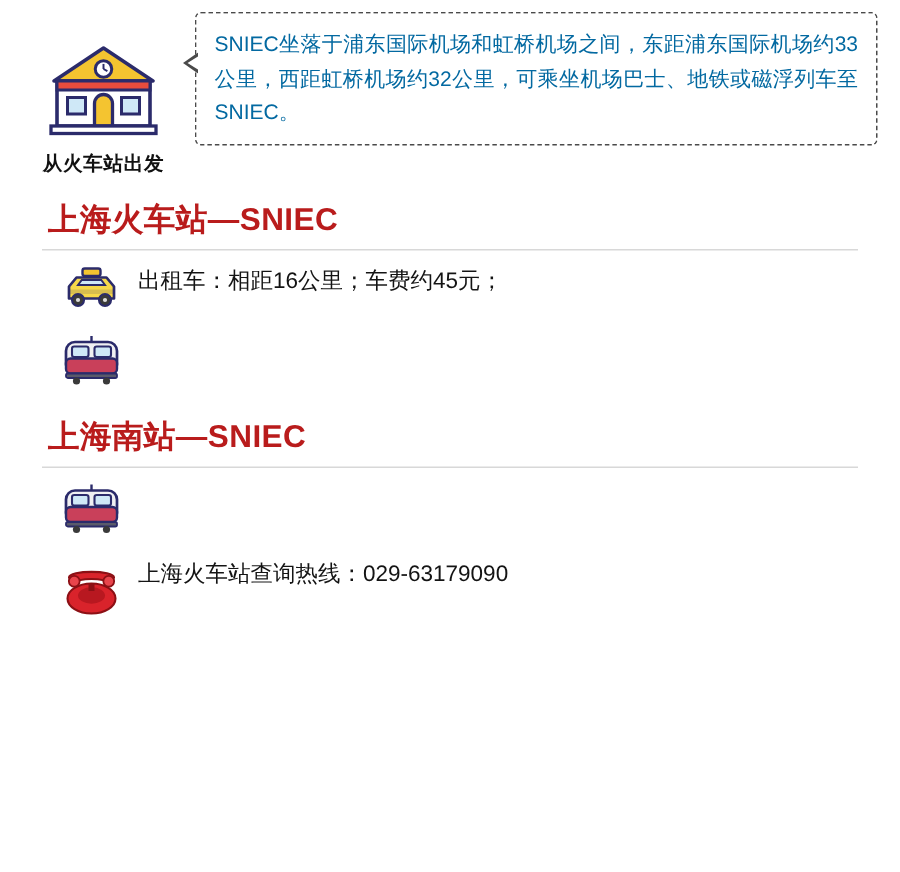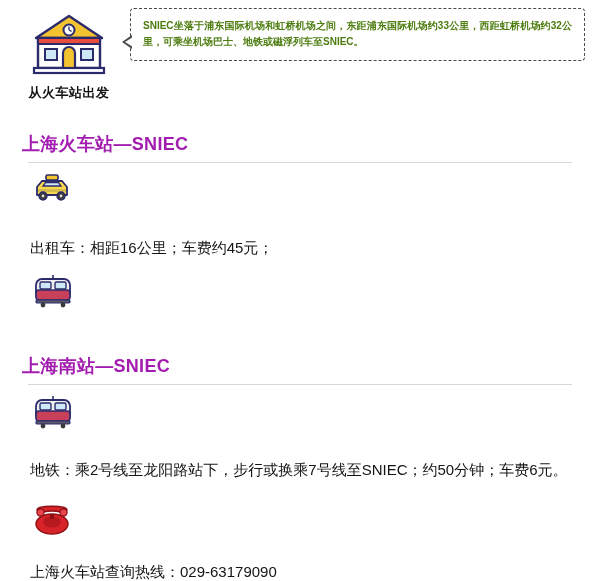--- a/index.html
+++ b/index.html
@@ -18,21 +18,21 @@
 
   
   .top-area {
     position: relative;
     height: 120px;
   }
 
   .station-badge {
     position: absolute;
     left: 14px;
-    top: 8px;
+    top: 24px;
     width: 110px;
     text-align: center;
   }
   .station-icon {
     width: 86px;
     height: 74px;
     margin: 0 auto;
     display: block;
   }
   .station-label {
@@ -49,25 +49,24 @@
     left: 130px;
     top: 8px;
     width: 455px;
   }
   .bubble {
     position: relative;
     border: 1.6px dashed #4a4a4a;
     border-radius: 4px;
     background: #ffffff;
     padding: 9px 12px 10px 12px;
-    font-size: 10px;
+    font-size: 14px;
     line-height: 1.62;
-    color: #4d7c0f;
+    color: #0369a1;
     text-align: justify;
-    font-weight: bold;
   }
   
   .bubble-tail {
     position: absolute;
     left: -9px;
     top: 26px;
     width: 0;
     height: 0;
     border-top: 7px solid transparent;
     border-bottom: 7px solid transparent;
@@ -82,38 +81,37 @@
     border-top: 5px solid transparent;
     border-bottom: 5px solid transparent;
     border-right: 8px solid #ffffff;
   }
 
   
   .section {
     margin-top: 6px;
   }
   .section-title {
-    color: #a21caf;
-    font-size: 18px;
+    color: #b91c1c;
+    font-size: 21px;
     font-weight: bold;
-    margin: 12px 0 4px 22px;
+    margin: 12px 0 4px 32px;
     letter-spacing: 0.3px;
   }
   .divider {
     height: 1px;
     background: #d8d8d8;
     margin: 6px 28px 2px 28px;
   }
 
   
   .row {
     display: flex;
     align-items: flex-start;
     padding: 6px 18px 6px 30px;
-    flex-direction: column;
   }
   .row-icon {
     flex: 0 0 62px;
     display: flex;
     justify-content: center;
     align-items: flex-start;
     padding-top: 2px;
   }
   .row-text {
     flex: 1 1 auto;
@@ -212,21 +210,20 @@
         <rect x="6" y="5" width="34" height="21" rx="6" fill="#f0f0f2" stroke="#2b2b6b" stroke-width="1.8"></rect>
         <rect x="6" y="16" width="34" height="10" rx="3" fill="#c9405a" stroke="#2b2b6b" stroke-width="1.6"></rect>
         <rect x="10" y="8" width="11" height="7" rx="1.5" fill="#cfe8f7" stroke="#2b2b6b" stroke-width="1.4"></rect>
         <rect x="25" y="8" width="11" height="7" rx="1.5" fill="#cfe8f7" stroke="#2b2b6b" stroke-width="1.4"></rect>
         <rect x="6" y="26" width="34" height="3" rx="1.2" fill="#5a5a6a" stroke="#2b2b6b" stroke-width="1.2"></rect>
         <circle cx="13" cy="31" r="2.4" fill="#3a3a3a"></circle>
         <circle cx="33" cy="31" r="2.4" fill="#3a3a3a"></circle>
         <line x1="23" y1="1" x2="23" y2="5" stroke="#2b2b6b" stroke-width="1.6"></line>
       </svg>
     </div>
-    <div class="row-text">地铁：乘2号线至龙阳路站下，步行或换乘7号线至SNIEC；约50分钟；车费6元。</div>
   </div>
 
   <div class="row">
     <div class="row-icon">
       <svg width="44" height="40" viewBox="0 0 44 40" xmlns="http://www.w3.org/2000/svg">
         <ellipse cx="22" cy="27" rx="16" ry="10" fill="#d9232b" stroke="#8c1015" stroke-width="1.4"></ellipse>
         <ellipse cx="22" cy="25" rx="9" ry="5.5" fill="#b81820"></ellipse>
         <path d="M7 13 C7 8 37 8 37 13 L34 17 C30 13 14 13 10 17 Z" fill="#d9232b" stroke="#8c1015" stroke-width="1.4" stroke-linejoin="round"></path>
         <circle cx="10.5" cy="15.5" r="3.6" fill="#e8454c" stroke="#8c1015" stroke-width="1.2"></circle>
         <circle cx="33.5" cy="15.5" r="3.6" fill="#e8454c" stroke="#8c1015" stroke-width="1.2"></circle>

